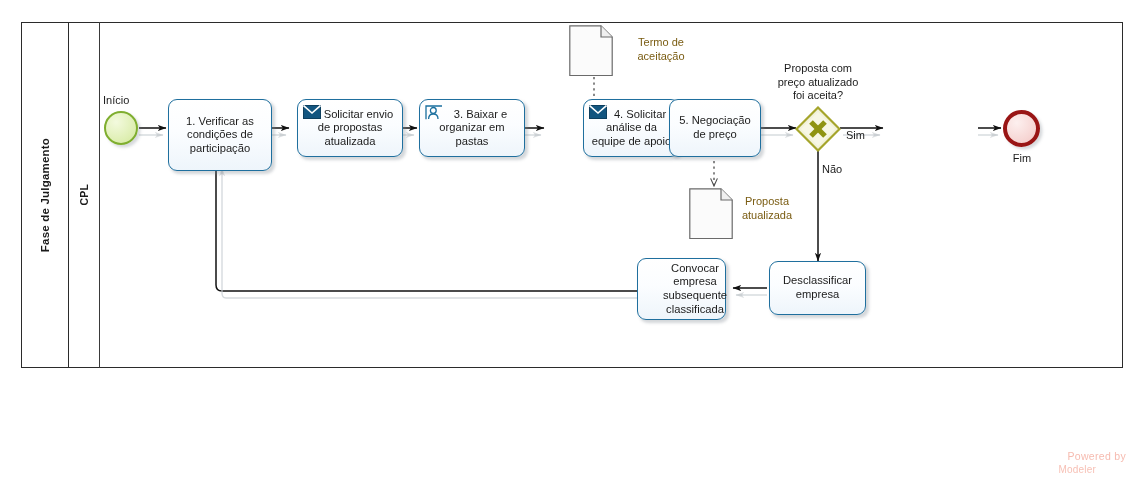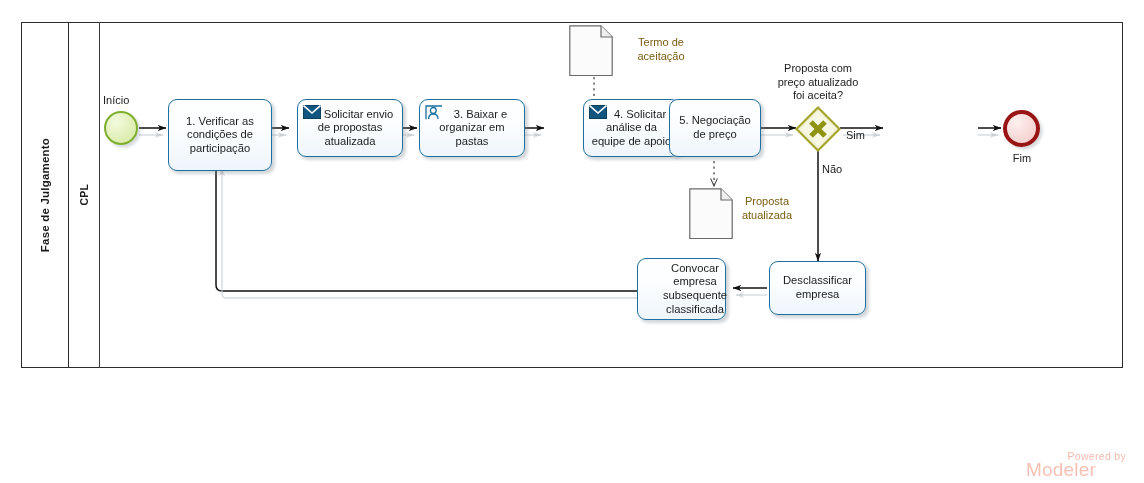--- a/index.html
+++ b/index.html
@@ -64,21 +64,21 @@
         overflow:visible;pointer-events:none;}
 
   
   .brand{position:absolute;right:14px;bottom:6px;text-align:right;
         color:#f2a79a;user-select:none;}
   .brand .pw{font-size:10.5px;letter-spacing:.3px;color:#f6bbb0;
         margin:0 4px 1px 0;}
   .brand .bz{font-size:30px;font-weight:bold;letter-spacing:-1.2px;
         line-height:27px;color:#f4a furthest;}
   .brand .bz{color:#f4a294;}
-  .brand .md{font-size:19px;color:#f7c0b5;letter-spacing:.2px;
+  .brand .md{font-size:10px;color:#f7c0b5;letter-spacing:.2px;
         line-height:14px;margin-right:34px;}
 </style>
 </head>
 <body>
 
 <div id="canvas">
 
   <div class="pool"></div>
   <div class="pool-hdr">
     <span>Fase de Julgamento</span>

